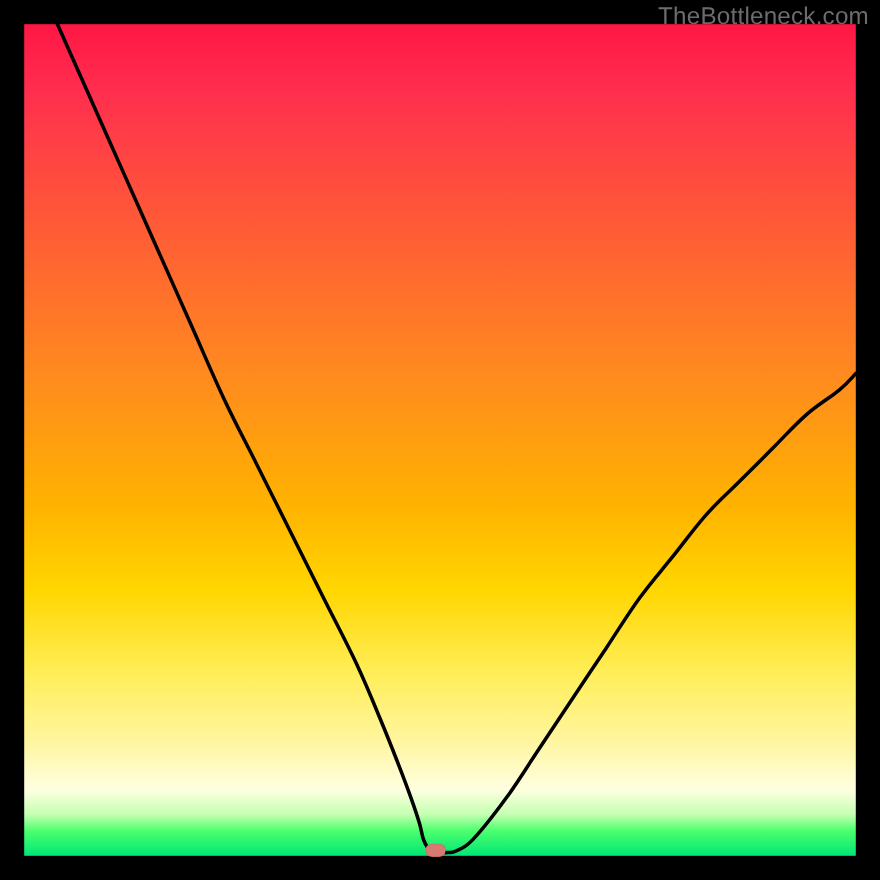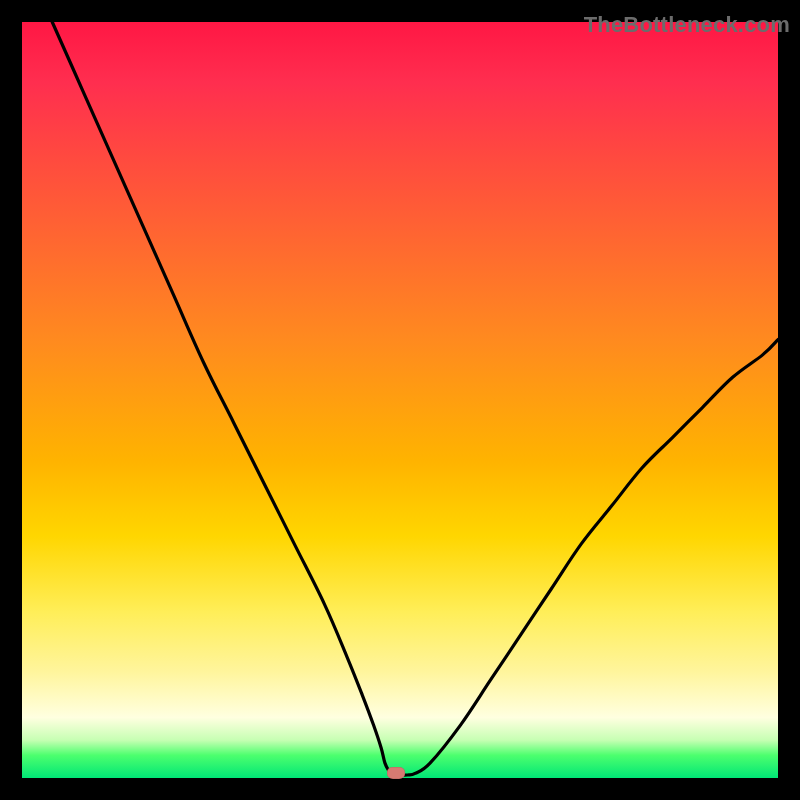--- a/index.html
+++ b/index.html
@@ -38,25 +38,25 @@
       #ffee58 78%,
       #fff59d 86%,
       #ffffe0 92%,
       #c6ffb3 95%,
       #4cff6e 97%,
       #00e676 100%
     );
   }
   .watermark {
     position: absolute;
-    top: 12px;
+    top: 2px;
     right: 10px;
     color: #6c6c6c;
     font-size: 22px;
-    font-weight: 700;
+    font-weight: 400;
     letter-spacing: 0.2px;
     user-select: none;
   }
   svg.curve {
     position: absolute;
     left: 0;
     top: 0;
     width: 756px;
     height: 756px;
     overflow: visible;

